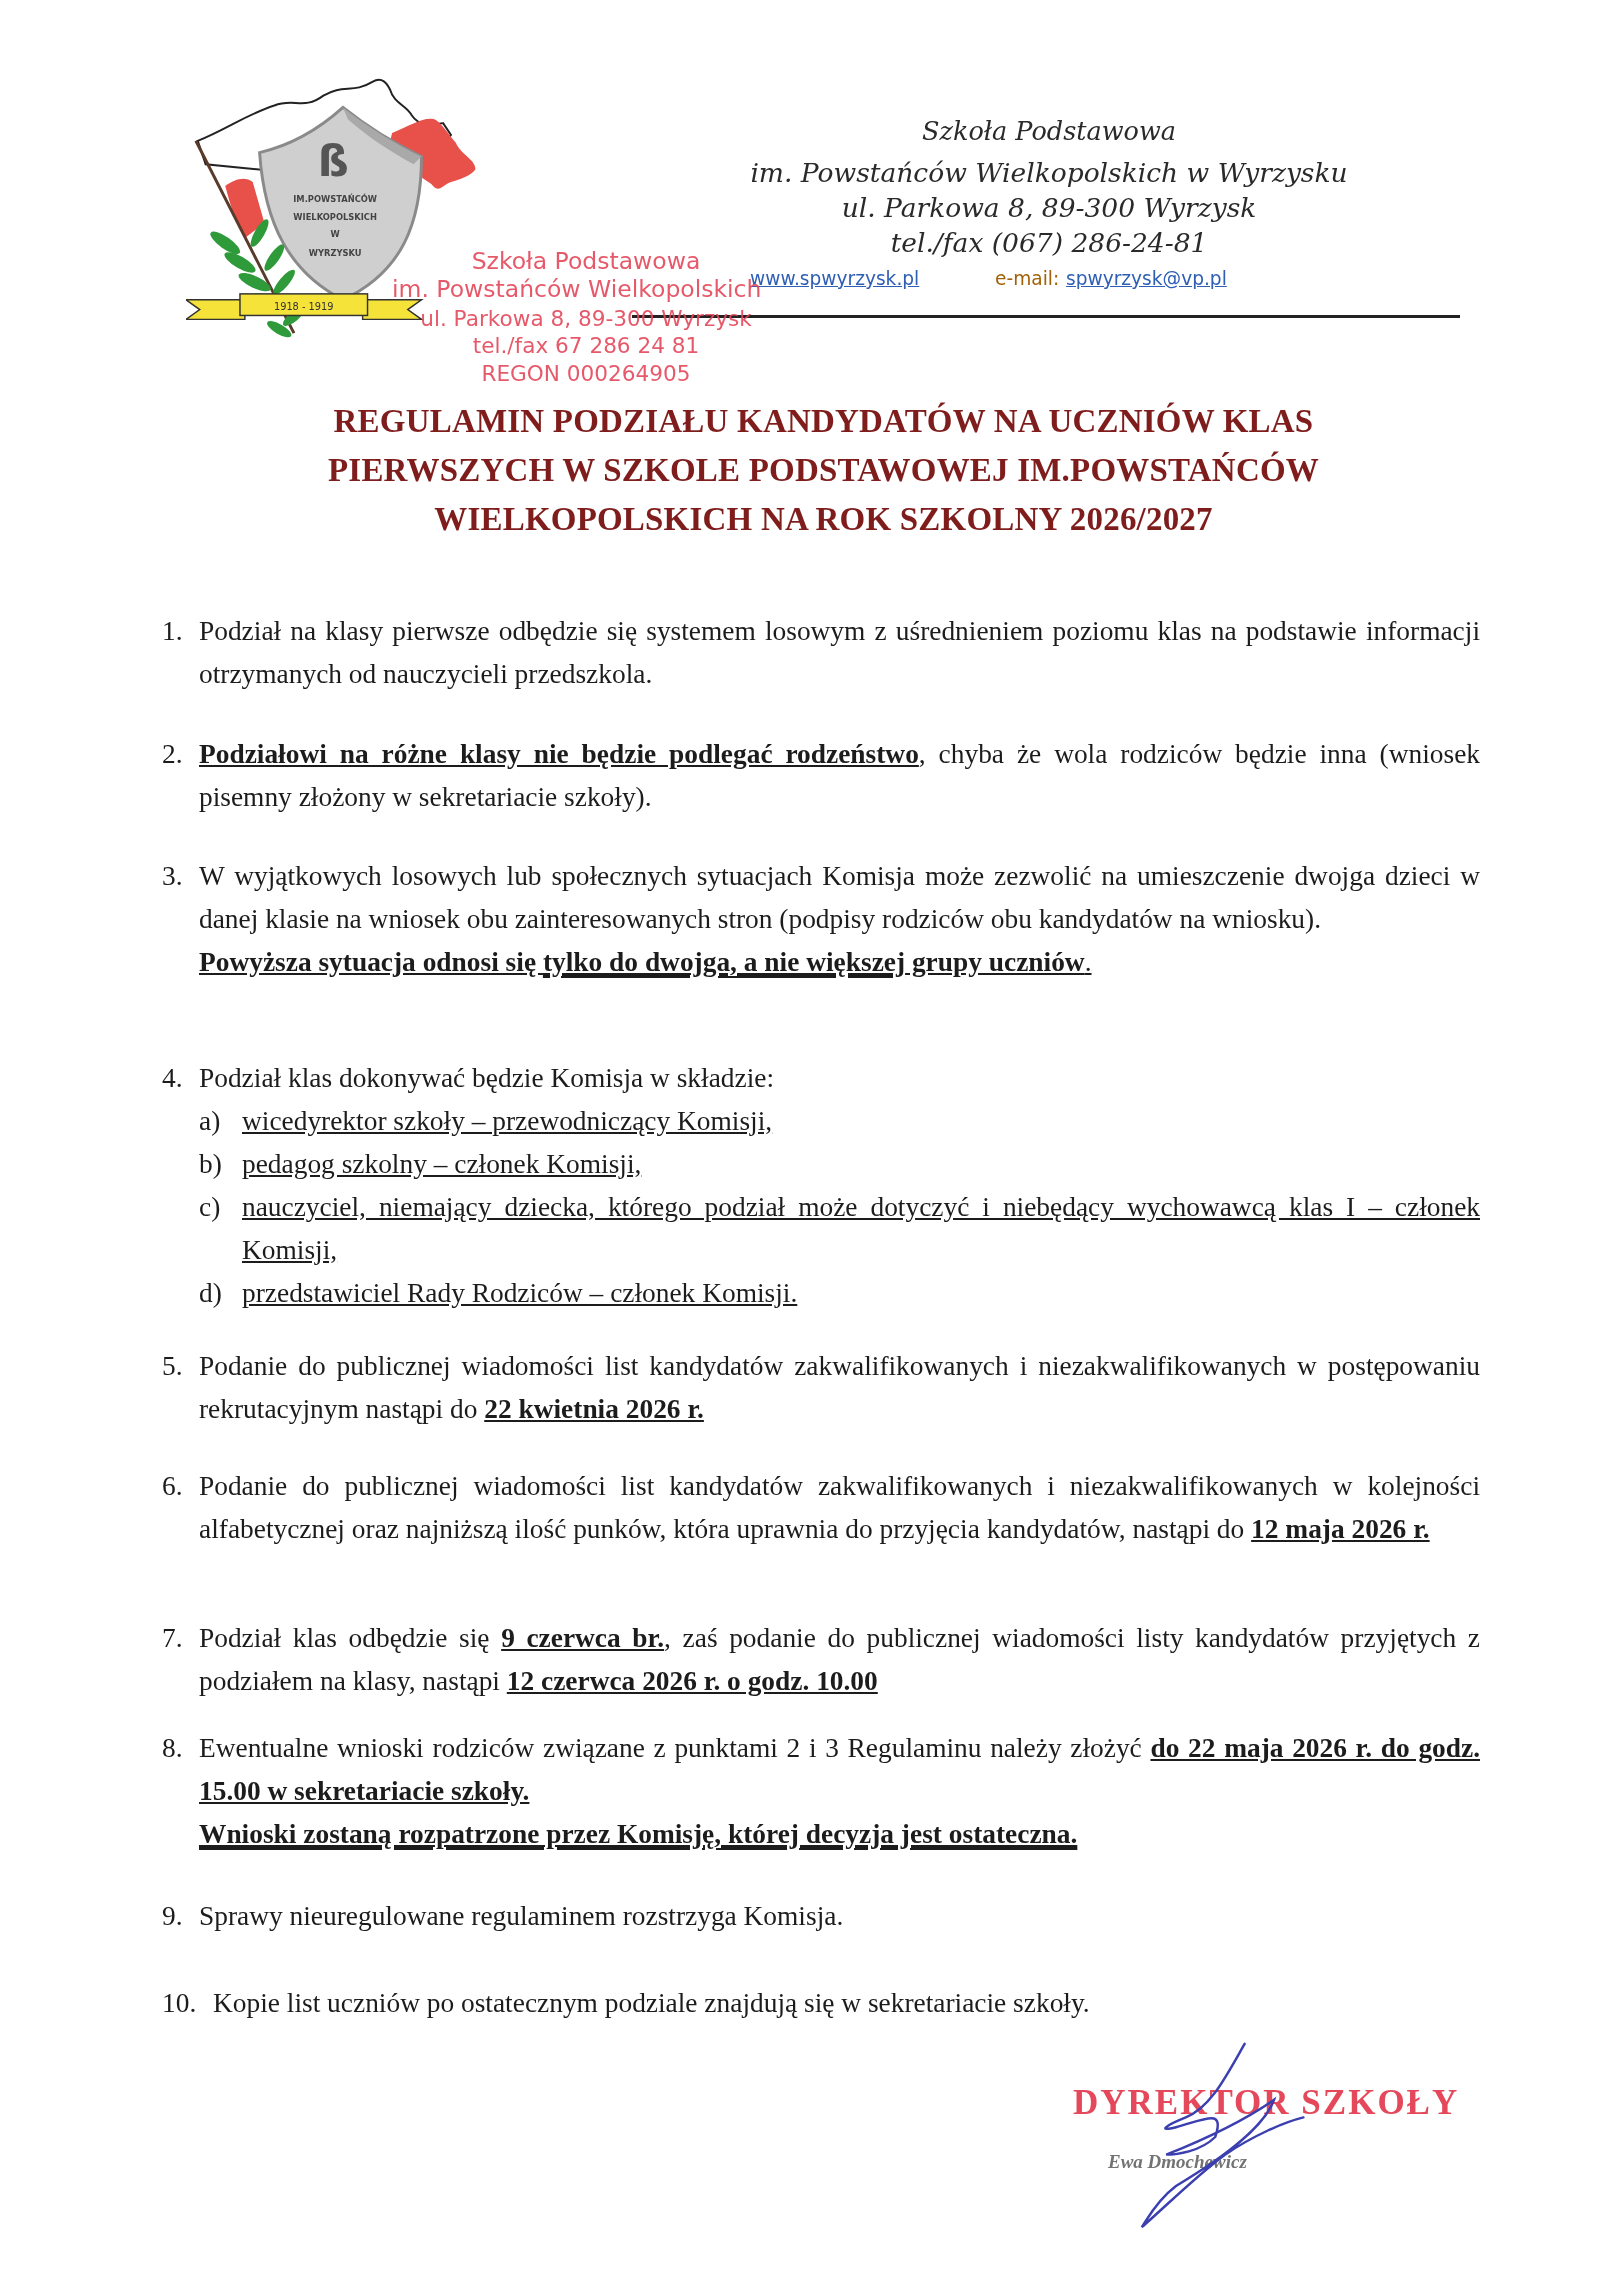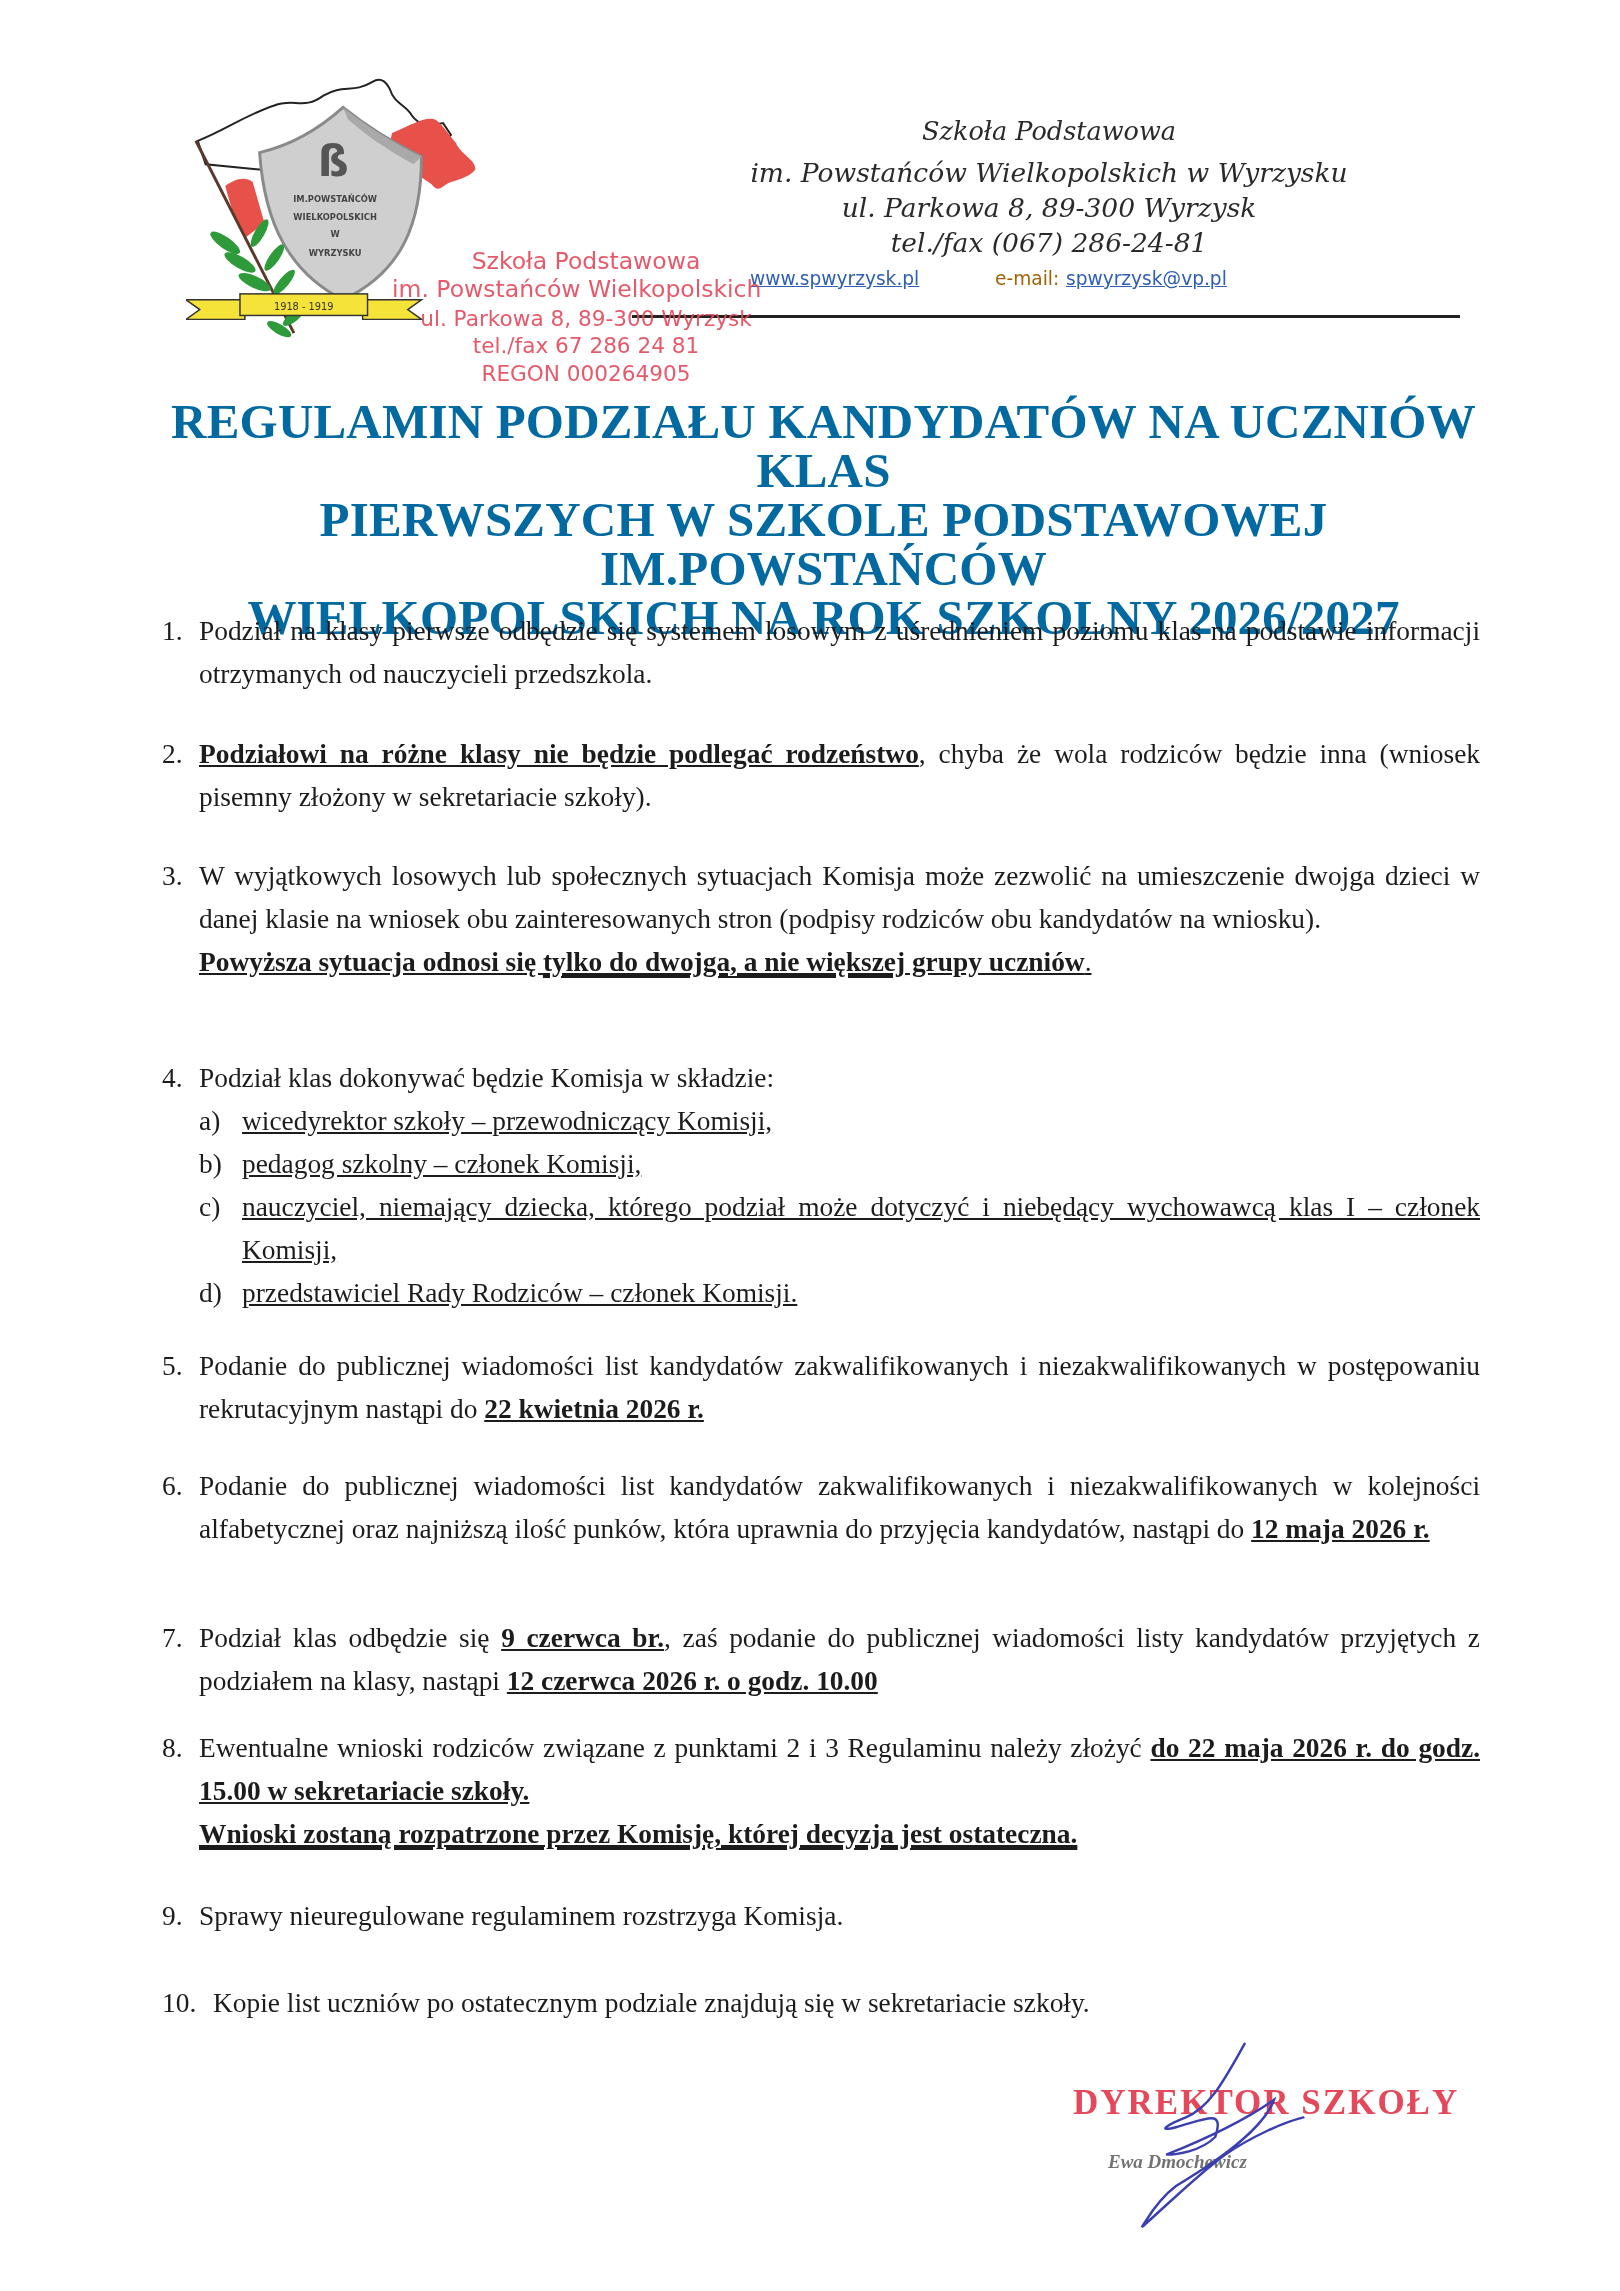--- a/index.html
+++ b/index.html
@@ -23,21 +23,21 @@
 
   
   .stamp { font-family: "DejaVu Sans", sans-serif; color: #e4485a; text-align: center; width: 412px; left: 380px; opacity: 0.9; }
   #st1 { top: 247px; font-size: 23.5px; }
   #st2 { top: 275px; font-size: 23.5px; left: 372px; width: 392px; text-align: left; white-space: nowrap; margin-left: 20px; }
   #st3 { top: 306px; font-size: 21.6px; }
   #st4 { top: 333px; font-size: 21.6px; }
   #st5 { top: 361px; font-size: 21.6px; }
 
   
-  #title { left: 147px; top: 397px; width: 1353px; text-align: center; font-family: "Liberation Serif", serif; font-weight: bold; font-size: 49px; line-height: 49px; color: #0369a1; letter-spacing: 0.2px; }
+  #title { left: 147px; top: 397px; width: 1353px; text-align: center; font-family: "Liberation Serif", serif; font-weight: bold; font-size: 33px; line-height: 49px; color: #7f1d1d; letter-spacing: 0.2px; }
 
   
   .body { font-family: "Liberation Serif", serif; font-size: 27.4px; line-height: 43px; color: #1c1c1c; }
   .item { position: absolute; left: 162px; width: 1318px; }
   .num { position: absolute; left: 0; top: 0; }
   .txt { margin-left: 37px; text-align: justify; text-align-last: left; }
   .b { font-weight: bold; text-decoration: underline; }
   .u { text-decoration: underline; text-decoration-thickness: 2.9px; text-underline-offset: 3.9px; }
   .sub { position: relative; margin-left: 37px; }
   .sub .sl { position: absolute; left: 0; top: 0; }

